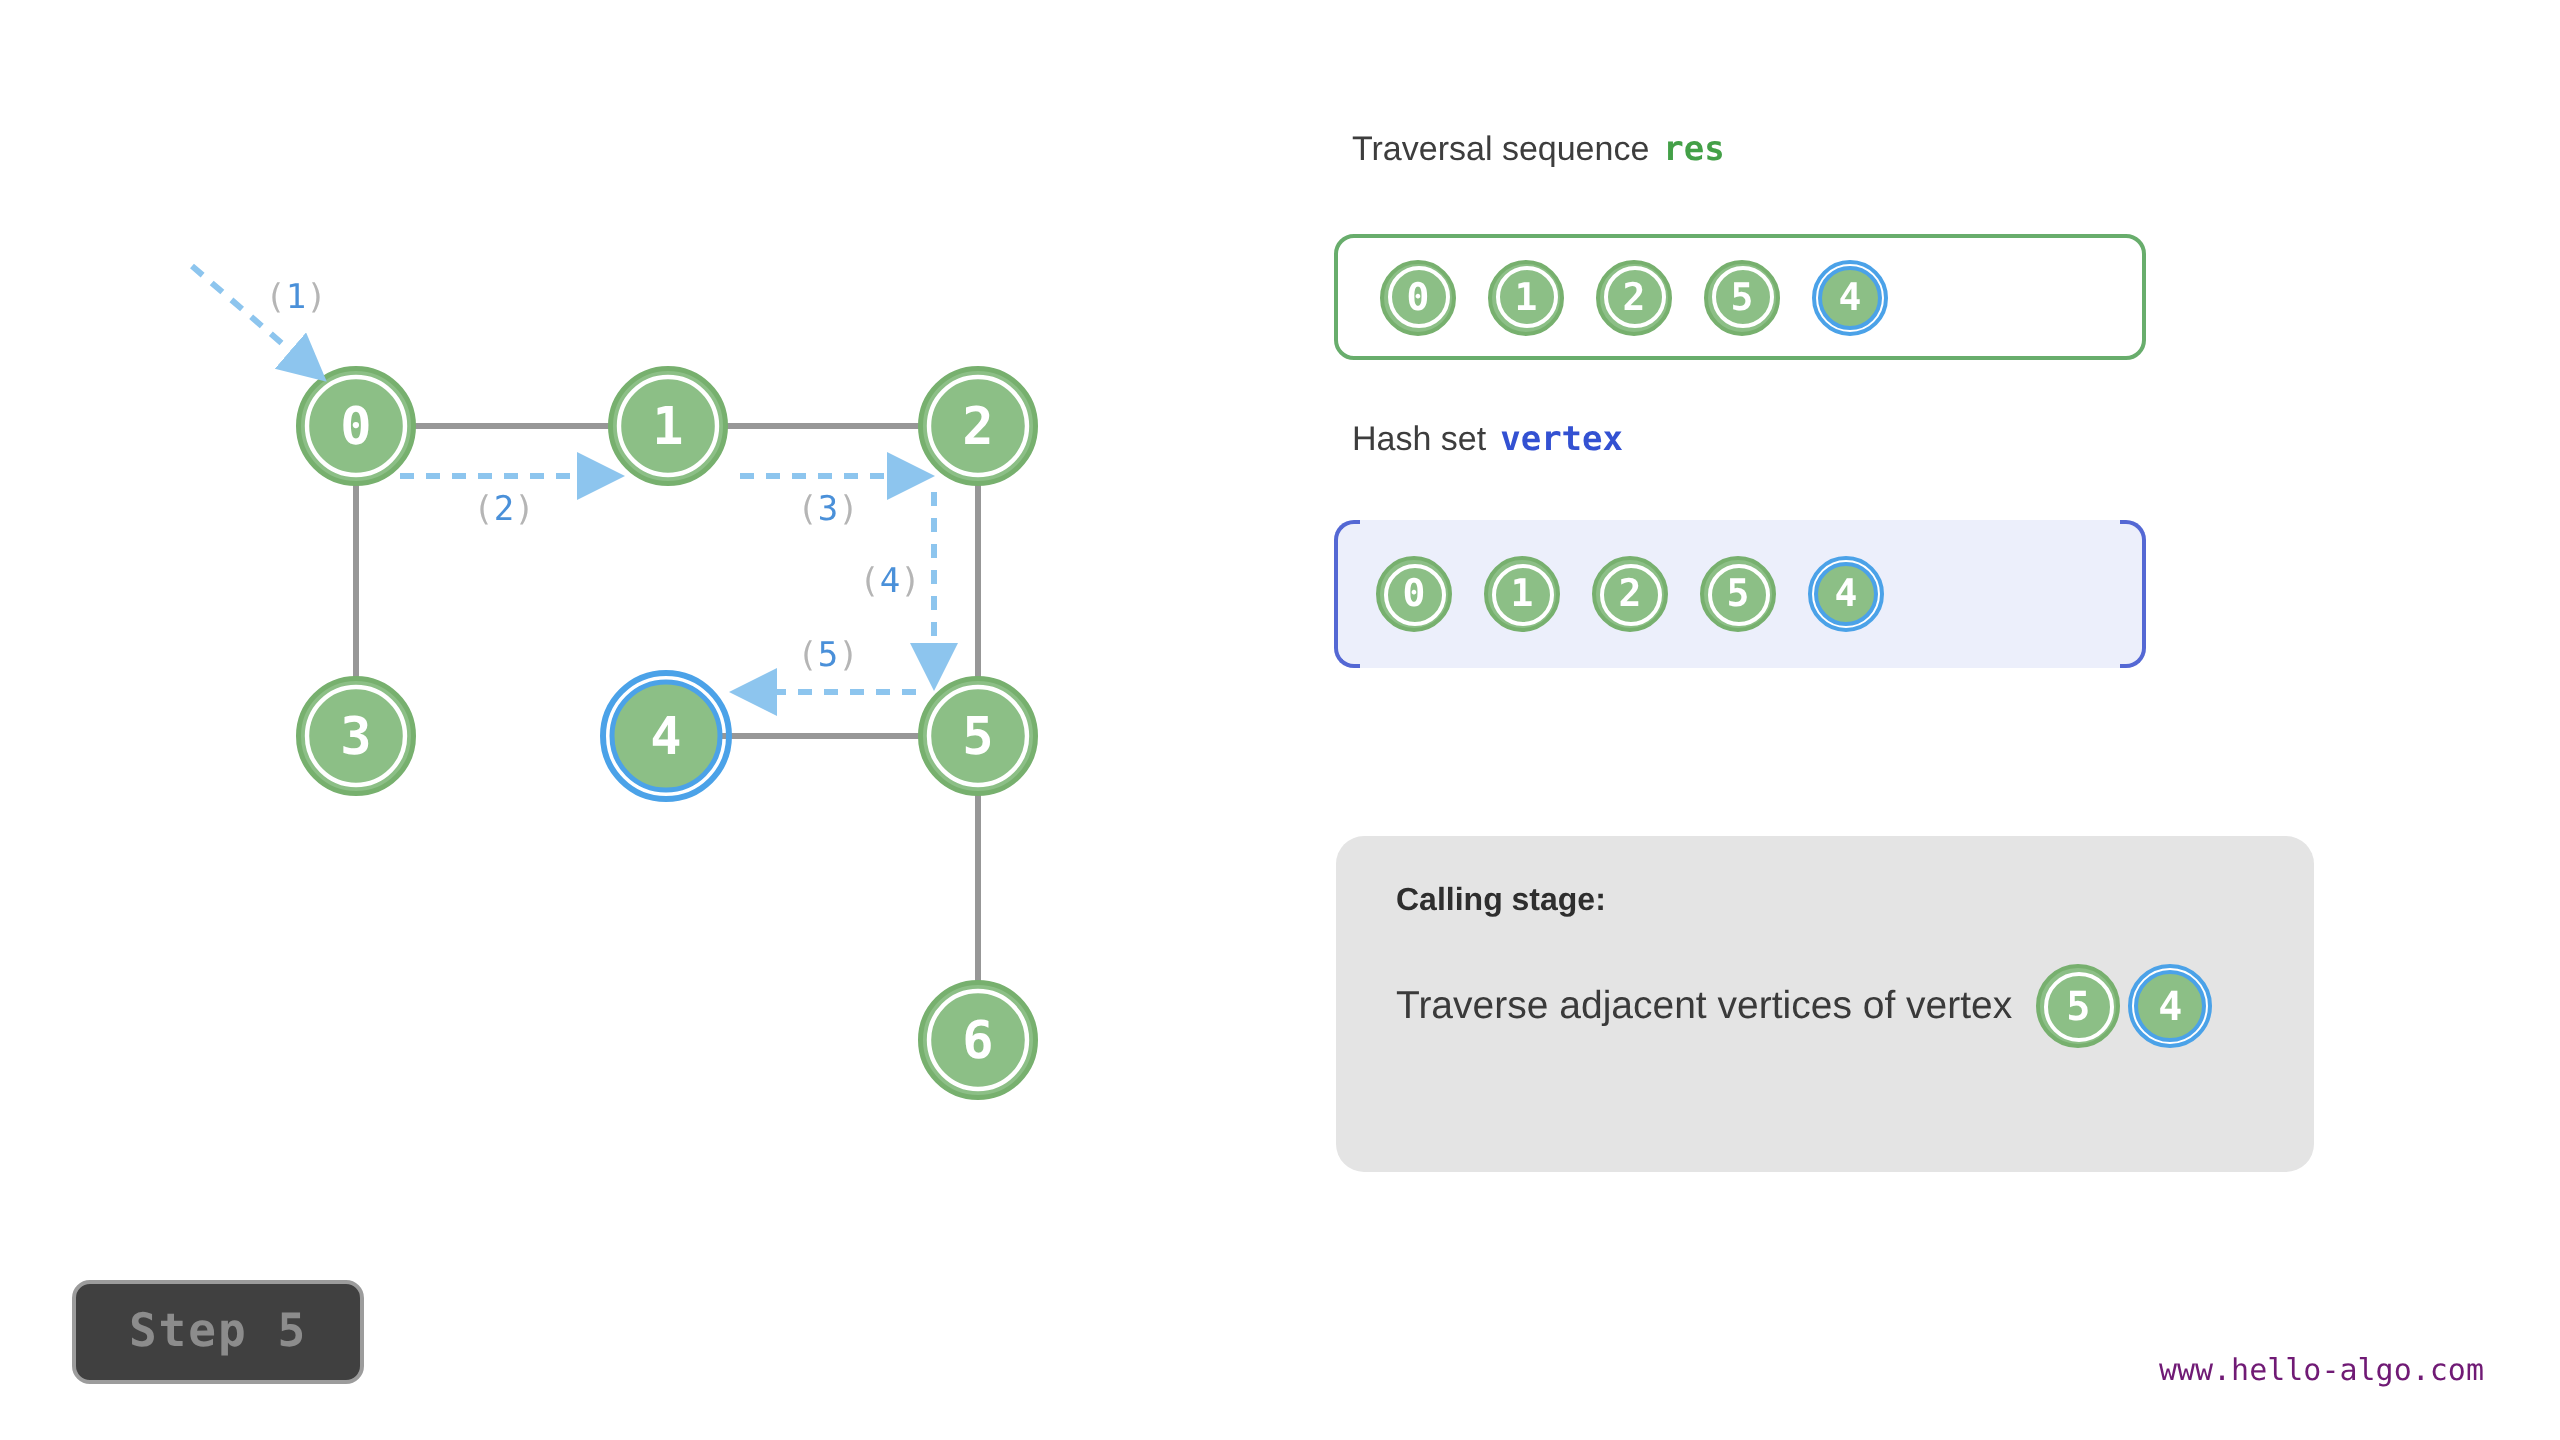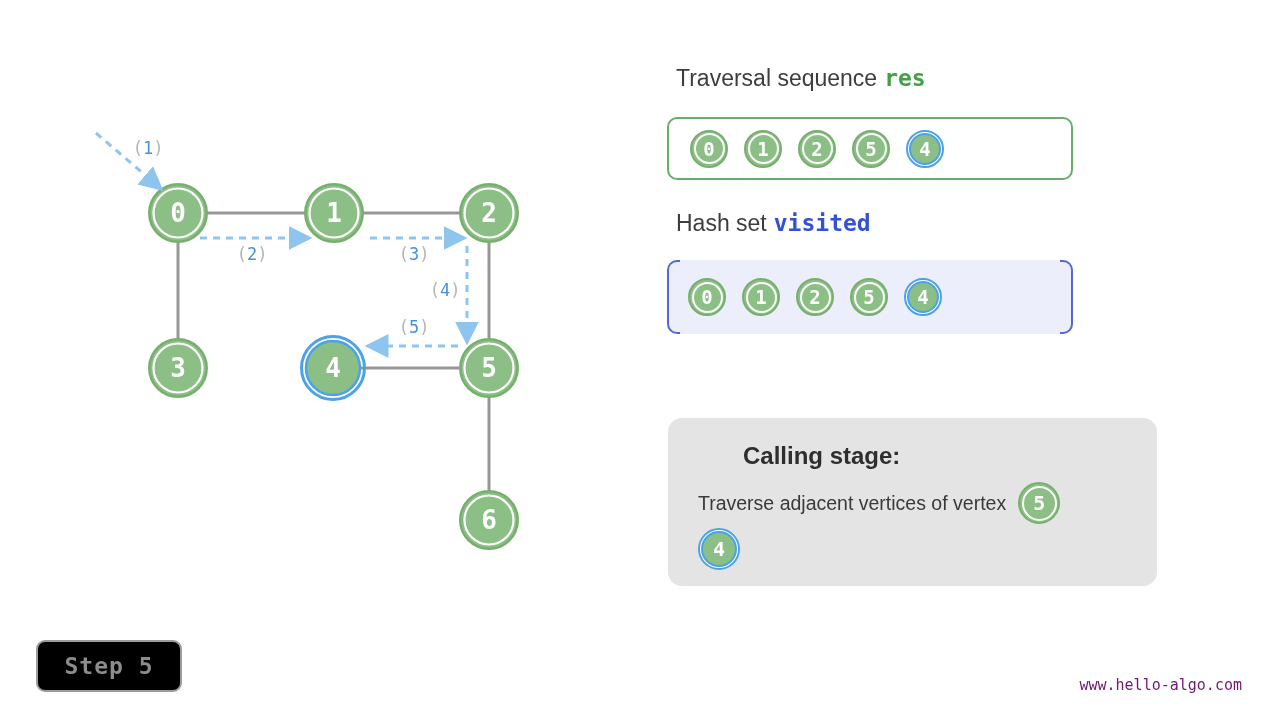--- a/index.html
+++ b/index.html
@@ -1,21 +1,21 @@
 <!DOCTYPE html>
 <html style="--node-fill: #8cbf86; --node-ring: #77b06e; --hl-blue: #4ba2e8; --res-green: #43a047; --res-border: #68ad6c; --visited-blue: #3351d2; --hash-fill: #eceffb; --hash-bracket: #5468d4; --call-bg: #e4e4e4;"><head>
 <meta charset="utf-8">
 <style>
   html,body{margin:0;padding:0;background:#fff;}
   .page{position:relative;width:1280px;height:720px;background:#fff;overflow:hidden;
         font-family:"Liberation Sans", sans-serif;}
   .abs{position:absolute;}
 
   
-  .panel-title{position:absolute;font-size:23px;color:#3d3d3d;white-space:nowrap;}
+  .panel-title{position:absolute;font-size:17px;color:#3d3d3d;white-space:nowrap;}
   .panel-title .code{font-family:"DejaVu Sans Mono", monospace;font-weight:700;margin-left:7px;}
   .code-green{color:var(--res-green);}
   .code-blue{color:var(--visited-blue);}
 
   
   .resbox{position:absolute;left:667px;top:117px;width:406px;height:63px;box-sizing:border-box;
           border:2px solid var(--res-border);border-radius:10px;background:#fff;}
   
   .hashbox{position:absolute;left:667px;top:260px;width:406px;height:74px;box-sizing:border-box;
            background:var(--hash-fill);border-radius:10px;}
@@ -34,28 +34,28 @@
   .chip .n{position:relative;z-index:1;color:#fff;
            font:700 19px "DejaVu Sans Mono", monospace;}
   .chip.hl{border:2.5px solid var(--hl-blue);background:#fff;}
   .chip.hl::before{inset:1px;background:var(--node-fill);border:2px solid var(--hl-blue);}
   .chip.lg{width:42px;height:42px;}
   .chip.lg .n{font-size:20px;}
 
   
   .callbox{position:absolute;left:668px;top:418px;width:489px;height:168px;box-sizing:border-box;
            background:var(--call-bg);border-radius:14px;}
-  .callhead{position:absolute;left:30px;top:24px;font-size:24px;font-weight:700;color:#2e2e2e;margin-left:45px;}
-  .calllines{position:absolute;left:30px;top:64px;display:flex;flex-direction:column;gap:4px;}
+  .callhead{position:absolute;left:30px;top:24px;font-size:16px;font-weight:700;color:#2e2e2e;}
+  .calllines{position:absolute;left:30px;top:64px;display:flex;flex-direction:row;gap:4px;}
   .callline{display:flex;align-items:center;gap:12px;height:42px;}
   .callline .t{font-size:19.5px;color:#3a3a3a;white-space:nowrap;}
 
   
   .stepbox{position:absolute;left:36px;top:640px;width:146px;height:52px;box-sizing:border-box;
-           border:2px solid #9c9c9c;border-radius:9px;background:#000000;
+           border:2px solid #9c9c9c;border-radius:9px;background:#404040;
            display:flex;align-items:center;justify-content:center;}
   .stepbox .n{font:700 23px "DejaVu Sans Mono", monospace;color:#8c8c8c;letter-spacing:1px;}
 
   .watermark{position:absolute;right:38px;top:676px;font:15px "DejaVu Sans Mono", monospace;color:#701a75;}
 
   svg text{user-select:none;}
 </style>
 </head>
 <body>
 
@@ -146,21 +146,21 @@
         <div class="chip">
           <span class="n">5</span>
         </div>
         <div class="chip hl">
           <span class="n">4</span>
         </div>
       </div>
   </div>
 
   <div class="panel-title" style="left:676px;top:210px">
-    <span>Hash set</span><span class="code code-blue">visited</span>
+    <span>Hash set</span><span class="code code-blue">vertex</span>
   </div>
 
   <div class="hashbox">
     <div class="chiprow">
         <div class="chip">
           <span class="n">0</span>
         </div>
         <div class="chip">
           <span class="n">1</span>
         </div>

